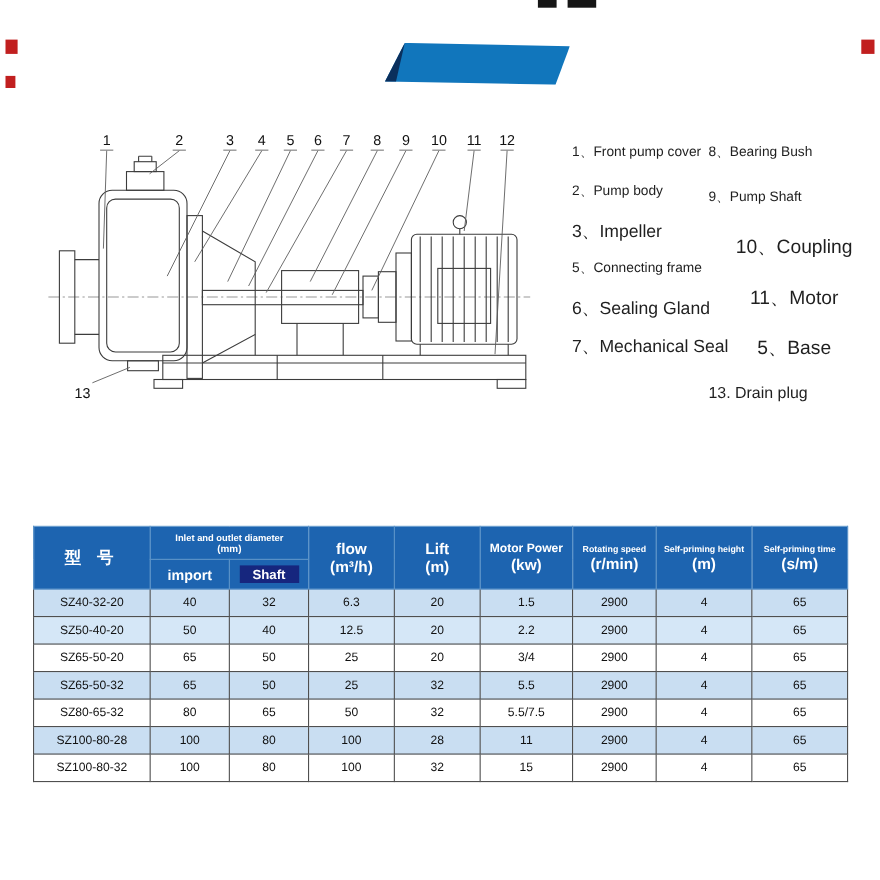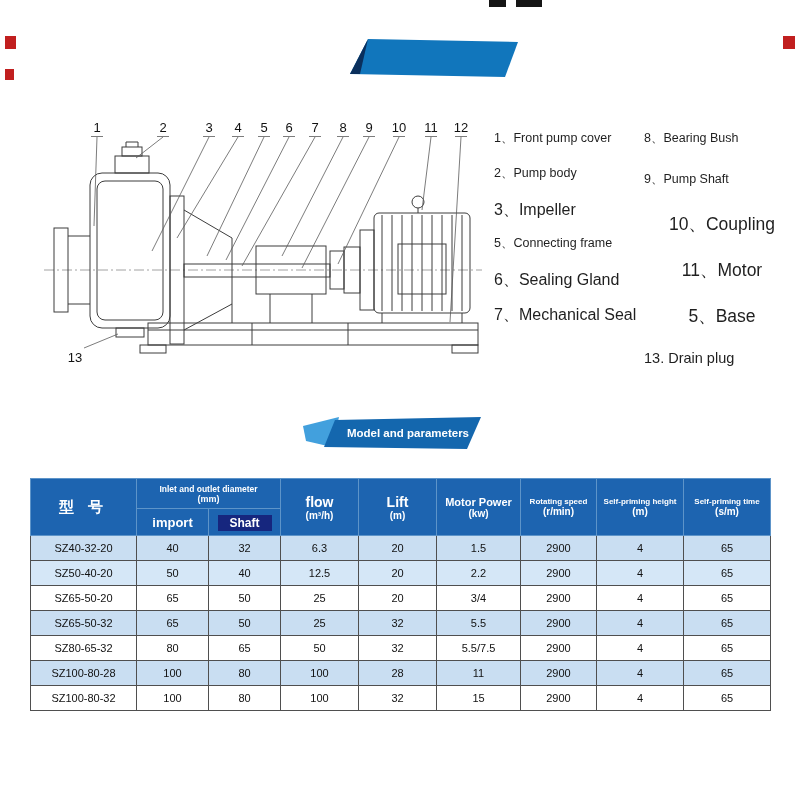--- a/index.html
+++ b/index.html
@@ -35,21 +35,21 @@
 
   
   .diagram { position:absolute; left:30px; top:118px; width:460px; height:265px; }
   .dwg { stroke:#3c3c3c; fill:none; stroke-width:1; }
   .dwg .cl { stroke:#8a8a8a; stroke-dasharray:10 3 2 3; stroke-width:0.8; }
   .ldr line { stroke:#5a5a5a; stroke-width:0.8; }
   .num text { font-size:13px; fill:#111; text-anchor:middle; font-family:"Liberation Sans",sans-serif; }
 
   
   .parts-col { position:absolute; top:130px; display:flex; flex-direction:column; color:#1f1f1f; }
-  #parts-left { left:494px; width:152px; }
+  #parts-left { left:520px; width:152px; }
   #parts-right { left:644px; width:156px; }
   .part-item { white-space:nowrap; }
   .part-item.size-s { font-size:12.5px; margin-bottom:18px; }
   .part-item.size-m { font-size:16px; margin-bottom:14px; }
   .part-item.size-l { font-size:17.5px; margin-bottom:14px;text-align:center; }
   #parts-right .part-item.size-s { margin-bottom:24px; }
   #parts-right .part-item.size-l { margin-bottom:22px; }
   #parts-right .part-item.size-m { font-size:14.5px; }
 
   
@@ -58,21 +58,21 @@
   thead th {
     background:#1d64b0; color:#fff; border:1px solid #5d94c9;
     font-weight:bold; padding:2px 1px; text-align:center; vertical-align:middle;
   }
   thead tr:nth-child(1) { height:30px; }
   thead tr:nth-child(2) { height:27px; }
   .th-model { font-size:15px; letter-spacing:5px; }
   .h-line1 { font-size:8.5px; }
   .h-line2 { font-size:9px; }
   .h-big { font-size:14px; }
-  .h-unit { font-size:10px; }
+  .h-unit { font-size:14px; }
   .h-med { font-size:11px; }
   .h-small { font-size:8px; }
   .th-import { font-size:13px; }
   .export-box { background:#16267e; color:#fff; padding:1px 12px; font-size:12px; display:inline-block; }
   tbody td {
     border:1px solid #4f4f4f; text-align:center; font-size:11px;
     height:25px; color:#111; background:transparent;
   }
   tbody tr { background:#ffffff; }
   tbody tr:nth-child(1) { background:#c9def2; }
@@ -211,27 +211,20 @@
     </div>
   <div class="parts-col" id="parts-right">
       <div class="part-item size-s">8、Bearing Bush</div>
       <div class="part-item size-s">9、Pump Shaft</div>
       <div class="part-item size-l">10、Coupling</div>
       <div class="part-item size-l">11、Motor</div>
       <div class="part-item size-l">5、Base</div>
       <div class="part-item size-m">13. Drain plug</div>
     </div>
 
-  <div class="banner-model">
-    <svg width="178" height="32" viewBox="0 0 178 32">
-      <polygon points="0,9 36,0 29,30 3,24" fill="#42a0dd"></polygon>
-      <polygon points="32,3 178,0 164,32 21,30" fill="#1467ae"></polygon>
-    </svg>
-    <div class="txt">Model and parameters</div>
-  </div>
 
   <div class="table-wrap">
     <table>
       <colgroup>
         <col style="width:106px">
           <col style="width:72px">
           <col style="width:72px">
         <col style="width:78px">
           <col style="width:78px">
           <col style="width:84px">

